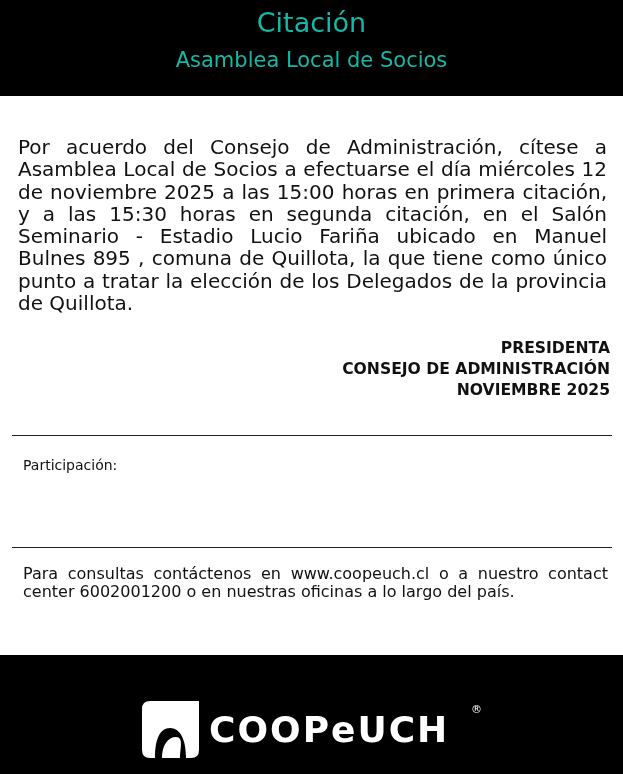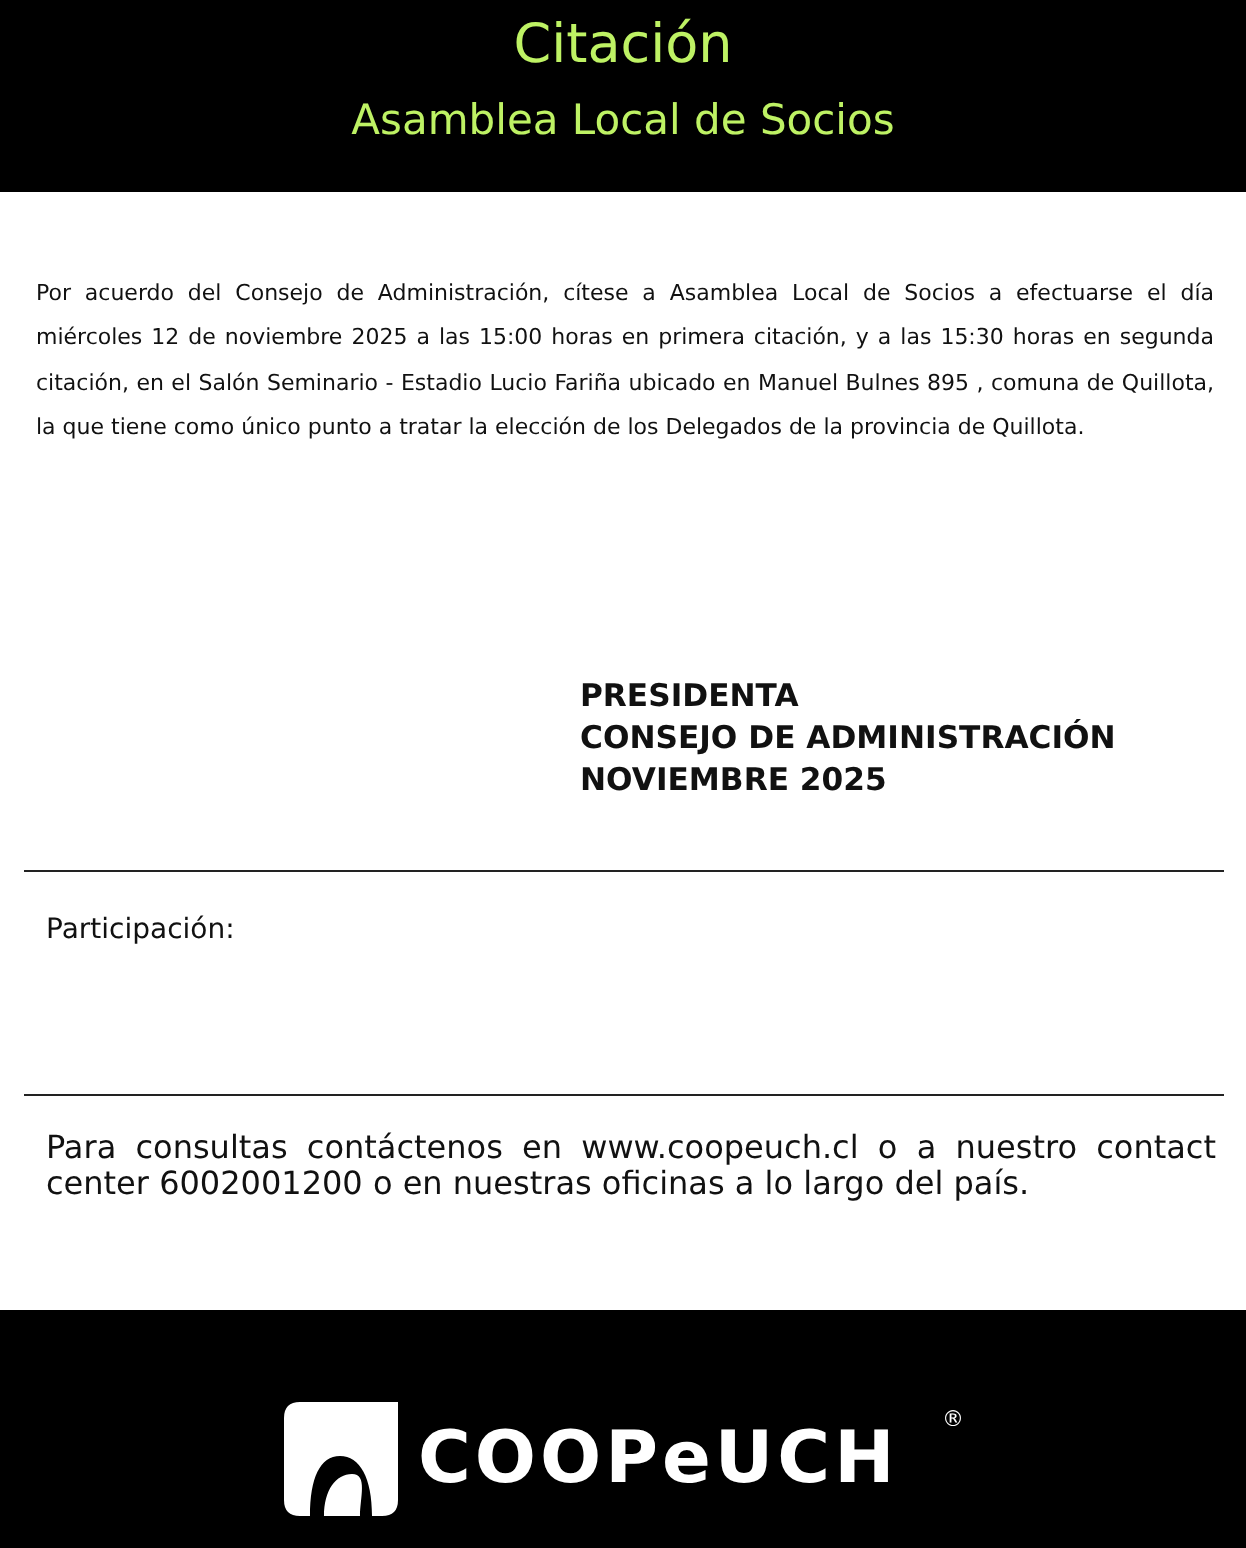--- a/index.html
+++ b/index.html
@@ -1,21 +1,21 @@
 <!DOCTYPE html>
 <html><head>
 <meta charset="utf-8">
 <style>
   html, body { margin: 0; padding: 0; }
   body { width: 623px; height: 774px; background: #ffffff; position: relative; overflow: hidden; font-family: "DejaVu Sans", sans-serif; color: #111; }
-  .header { position: absolute; left: 0; top: 0; width: 623px; height: 96px; background: #000; color: #bef264; text-align: center; }
+  .header { position: absolute; left: 0; top: 0; width: 623px; height: 96px; background: #000; color: #14b8a6; text-align: center; }
   .header .t1 { position: absolute; left: 0; right: 0; top: 7px; font-size: 27px; line-height: 32px; }
   .header .t2 { position: absolute; left: 0; right: 0; top: 44px; font-size: 21px; line-height: 32px; }
-  .body-text { position: absolute; left: 18px; top: 136px; width: 589px; font-size: 11px; line-height: 22.3px; text-align: justify; }
-  .sign { position: absolute; left: 290px; top: 338px; width: 320px; text-align: left; font-weight: bold; font-size: 15.6px; line-height: 21px; }
+  .body-text { position: absolute; left: 18px; top: 136px; width: 589px; font-size: 20px; line-height: 22.3px; text-align: justify; }
+  .sign { position: absolute; left: 290px; top: 338px; width: 320px; text-align: right; font-weight: bold; font-size: 15.6px; line-height: 21px; }
   .rule { position: absolute; left: 12px; width: 600px; height: 1px; background: #222; }
   .part { position: absolute; left: 23px; top: 457px; width: 585px; font-size: 14px; line-height: 17.5px; }
   .contact { position: absolute; left: 23px; top: 565px; width: 585px; font-size: 16px; line-height: 17.5px; text-align: justify; }
   .footer { position: absolute; left: 0; top: 655px; width: 623px; height: 119px; background: #000; }
   .logo { position: absolute; left: 142px; top: 701px; display: flex; align-items: center; }
   .logo-mark { width: 57px; height: 57px; }
   .logo-word { color: #fff; font-family: "DejaVu Sans", sans-serif; font-weight: bold; font-size: 36px; letter-spacing: 2px; margin-left: 10px; line-height: 40px; }
   .reg { position: absolute; left: 471px; top: 703px; color: #fff; font-size: 11px; }
 </style>
 </head>

